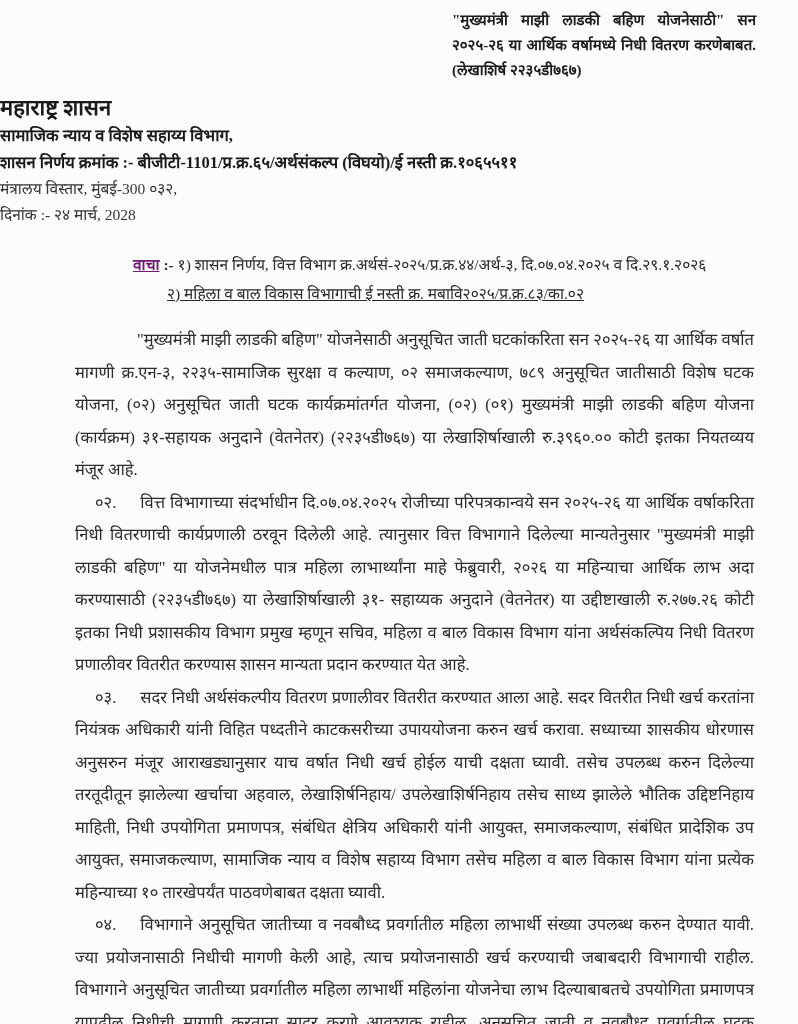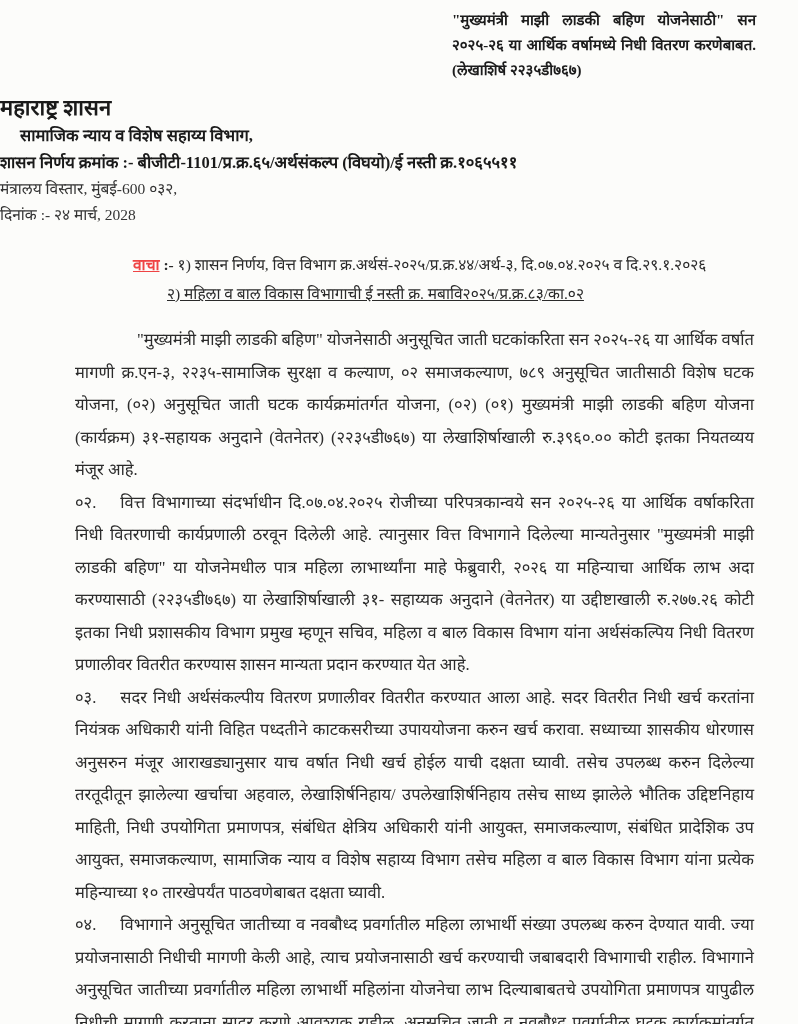--- a/index.html
+++ b/index.html
@@ -35,21 +35,20 @@
   }
   .gov-title {
     font-size: 22px;
     font-weight: bold;
     line-height: 28px;
   }
   .dept-name {
     font-size: 16.5px;
     font-weight: bold;
     line-height: 27px;
-    padding-left: 20px;
   }
   .gr-number {
     font-size: 16.5px;
     font-weight: bold;
     line-height: 27px;
   }
   .office-address, .gr-date {
     font-size: 15.5px;
     line-height: 26px;
     color: #333;
@@ -62,50 +61,51 @@
   .read-section {
     margin-top: 22px;
     padding-left: 58px;
     font-size: 15.5px;
     line-height: 29px;
     color: #2a2a2a;
   }
   .read-label {
     font-weight: bold;
     text-decoration: underline;
-    color: #ef4444;
+    color: #701a75;
   }
   .read-sep { font-weight: bold; }
   .read-item-2 { padding-left: 34px; text-decoration: underline; }
   
   .body-text {
     margin-top: 16px;
     font-size: 16.5px;
     line-height: 32.5px;
     text-align: justify;
     color: #2b2b2b;
   }
   .para { margin: 0; }
   .para-first { text-indent: 62px; }
   .para-num {
     margin-right: 24px;
+    margin-left: 20px;
   }
 </style>
 </head>
 <body>
 
 <div class="page">
 
   <div class="subject-block">"मुख्यमंत्री माझी लाडकी बहिण योजनेसाठी" सन २०२५-२६ या आर्थिक वर्षामध्ये निधी वितरण करणेबाबत. (लेखाशिर्ष २२३५डी७६७)</div>
 
   <div class="gov-header">
     <div class="gov-title">महाराष्ट्र शासन</div>
     <div class="dept-name">सामाजिक न्याय व विशेष सहाय्य विभाग,</div>
     <div class="gr-number">शासन निर्णय क्रमांक :- बीजीटी-1101/प्र.क्र.६५/अर्थसंकल्प (विघयो)/ई नस्ती क्र.१०६५५११</div>
-    <div class="office-address">मंत्रालय विस्तार, मुंबई-600 ०३२,</div>
+    <div class="office-address">मंत्रालय विस्तार, मुंबई-300 ०३२,</div>
     <div class="gr-date">दिनांक :- २४ मार्च, 2028</div>
   </div>
 
   <div class="content">
 
     <div class="read-section">
       <div class="read-line">
         <span class="read-label">वाचा</span><span class="read-sep"> :- </span><span>१) शासन निर्णय, वित्त विभाग क्र.अर्थसं-२०२५/प्र.क्र.४४/अर्थ-३, दि.०७.०४.२०२५ व दि.२९.१.२०२६</span>
       </div>
       <div class="read-line read-item-2">

